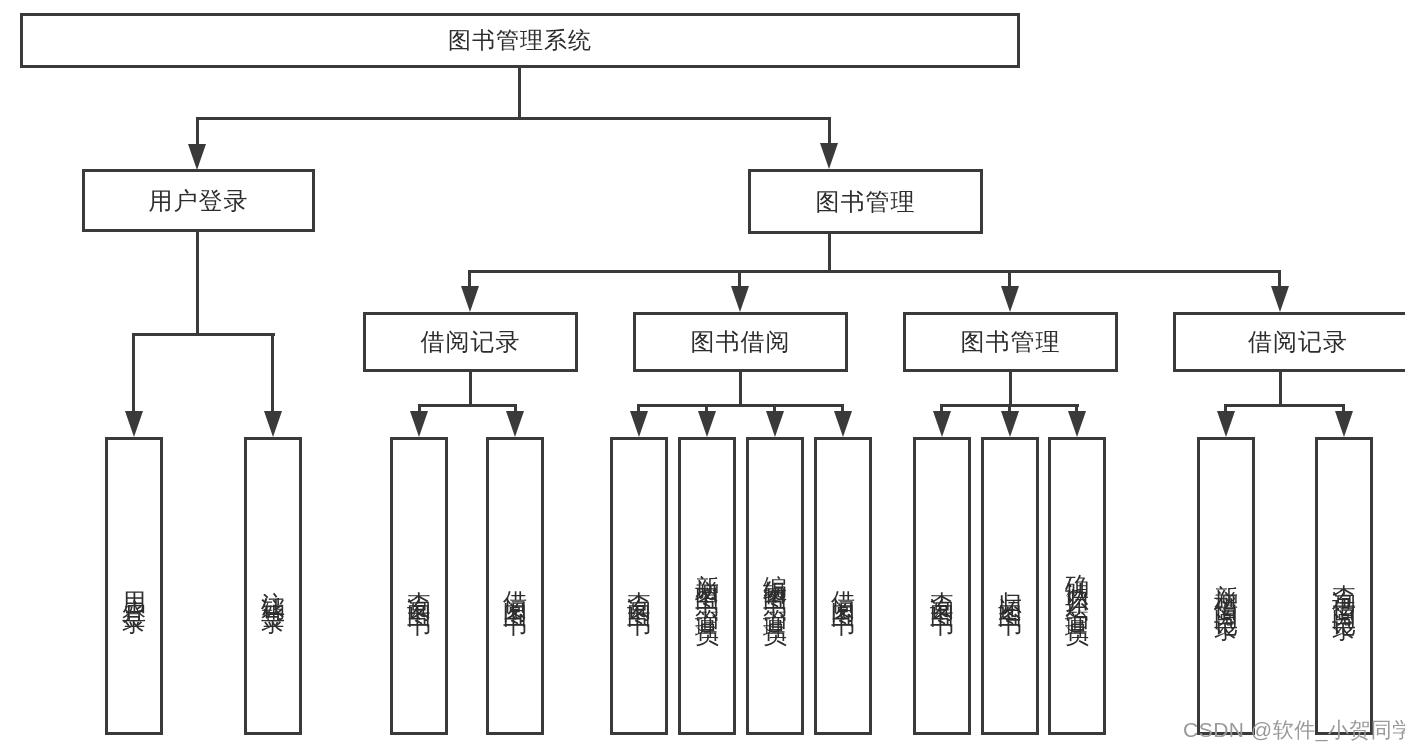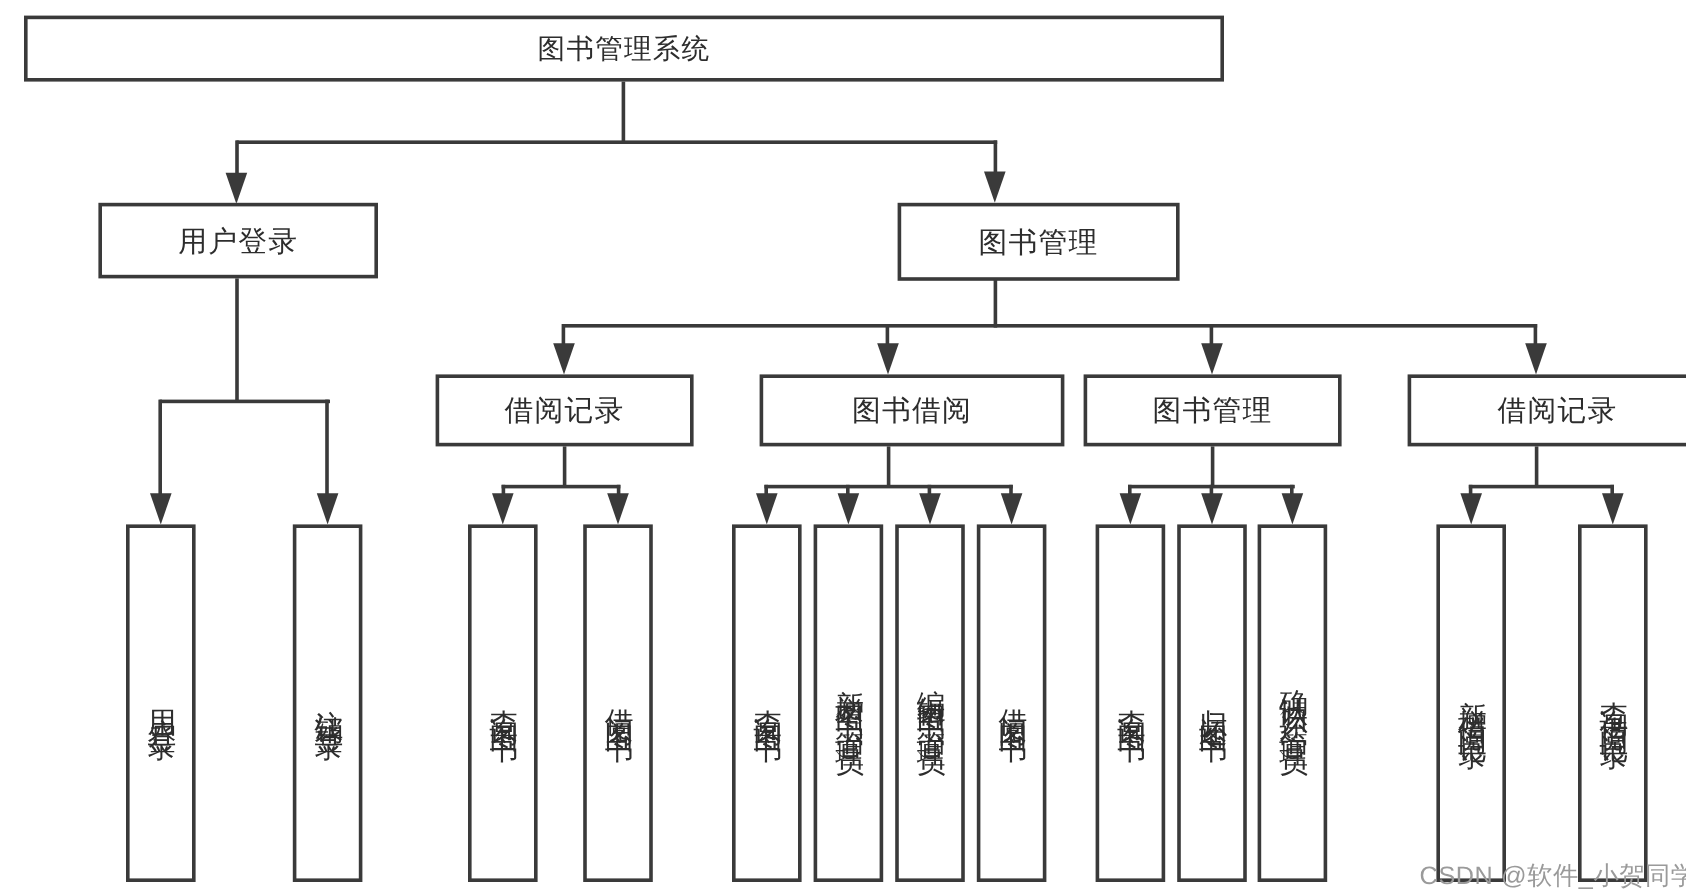--- a/index.html
+++ b/index.html
@@ -87,21 +87,21 @@
   <div class="vline" style="left:738px; top:270px; height:18px;"></div>
   <div class="arrow" style="left:731px; top:286px;"></div>
   <div class="vline" style="left:1008px; top:270px; height:18px;"></div>
   <div class="arrow" style="left:1001px; top:286px;"></div>
   <div class="vline" style="left:1278px; top:270px; height:18px;"></div>
   <div class="arrow" style="left:1271px; top:286px;"></div>
 
   <div class="box hbox" style="left:363px; top:312px; width:215px; height:60px;">
     <span>借阅记录</span>
   </div>
-  <div class="box hbox" style="left:633px; top:312px; width:254px; height:60px;">
+  <div class="box hbox" style="left:633px; top:312px; width:215px; height:60px;">
     <span>图书借阅</span>
   </div>
   <div class="box hbox" style="left:903px; top:312px; width:215px; height:60px;">
     <span>图书管理</span>
   </div>
   <div class="box hbox" style="left:1173px; top:312px; width:250px; height:60px;">
     <span>借阅记录</span>
   </div>
 
   <div class="vline" style="left:469px; top:372px; height:34px;"></div>

